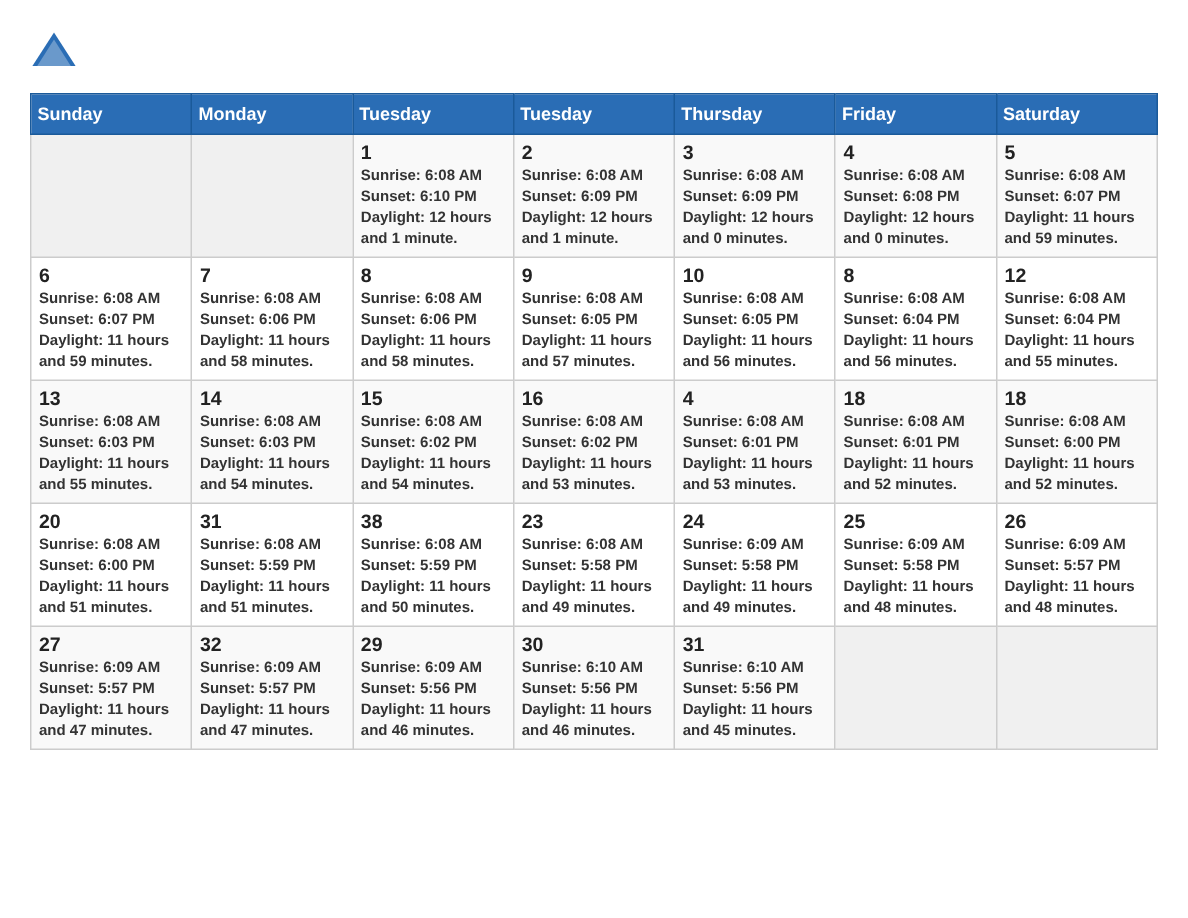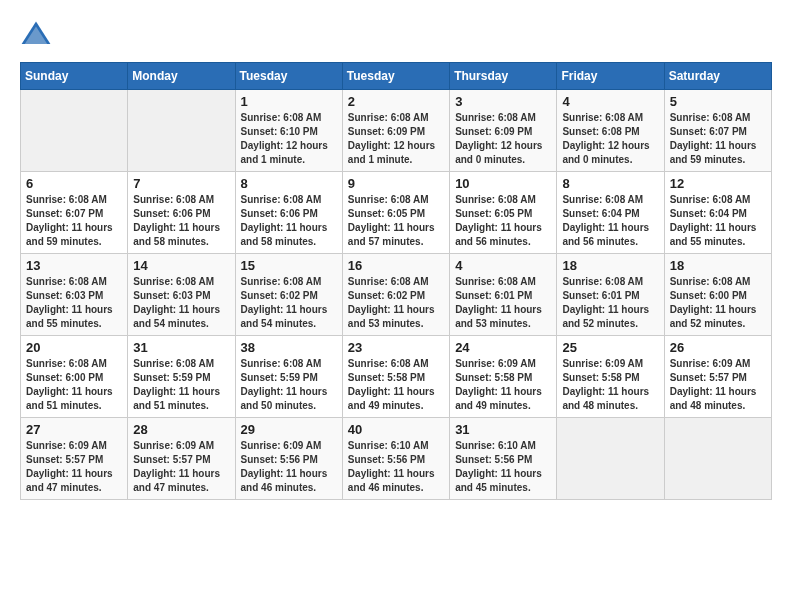--- a/index.html
+++ b/index.html
@@ -295,33 +295,33 @@
         </td>
       </tr>
       <tr>
         <td>
           <span class="day-number">27</span>
           <div class="cell-content">Sunrise: 6:09 AM
 Sunset: 5:57 PM
 Daylight: 11 hours and 47 minutes.</div>
         </td>
         <td>
-          <span class="day-number">28</span>
+          <span class="day-number">32</span>
           <div class="cell-content">Sunrise: 6:09 AM
 Sunset: 5:57 PM
 Daylight: 11 hours and 47 minutes.</div>
         </td>
         <td>
           <span class="day-number">29</span>
           <div class="cell-content">Sunrise: 6:09 AM
 Sunset: 5:56 PM
 Daylight: 11 hours and 46 minutes.</div>
         </td>
         <td>
-          <span class="day-number">40</span>
+          <span class="day-number">30</span>
           <div class="cell-content">Sunrise: 6:10 AM
 Sunset: 5:56 PM
 Daylight: 11 hours and 46 minutes.</div>
         </td>
         <td>
           <span class="day-number">31</span>
           <div class="cell-content">Sunrise: 6:10 AM
 Sunset: 5:56 PM
 Daylight: 11 hours and 45 minutes.</div>
         </td>

